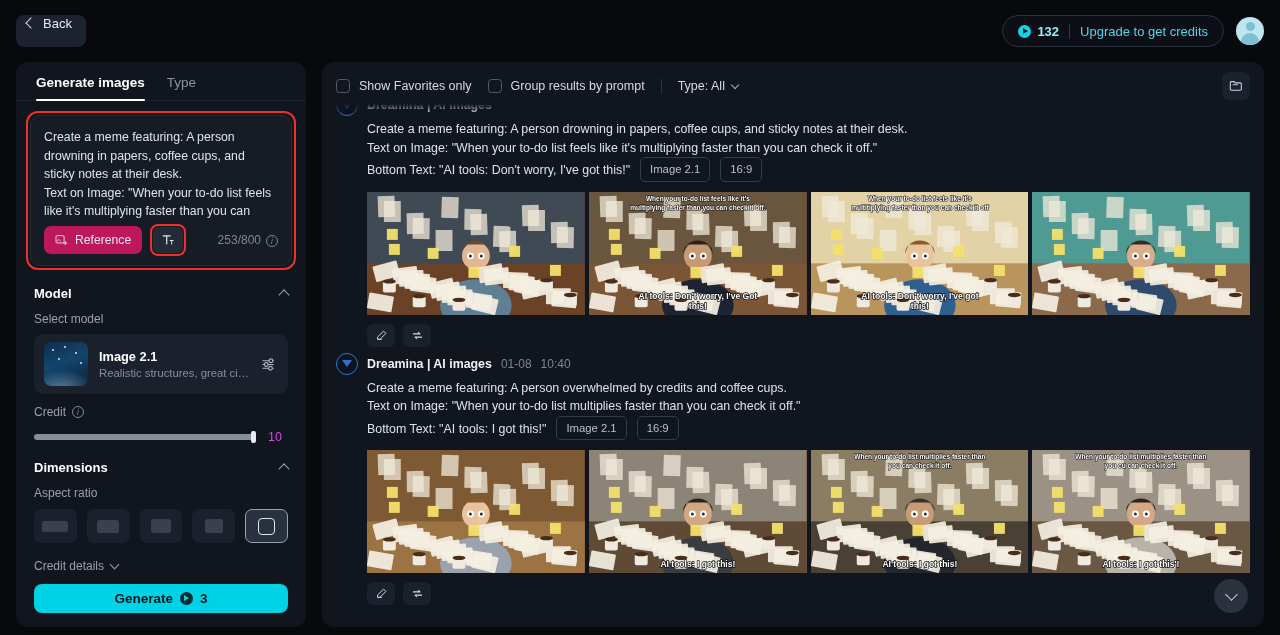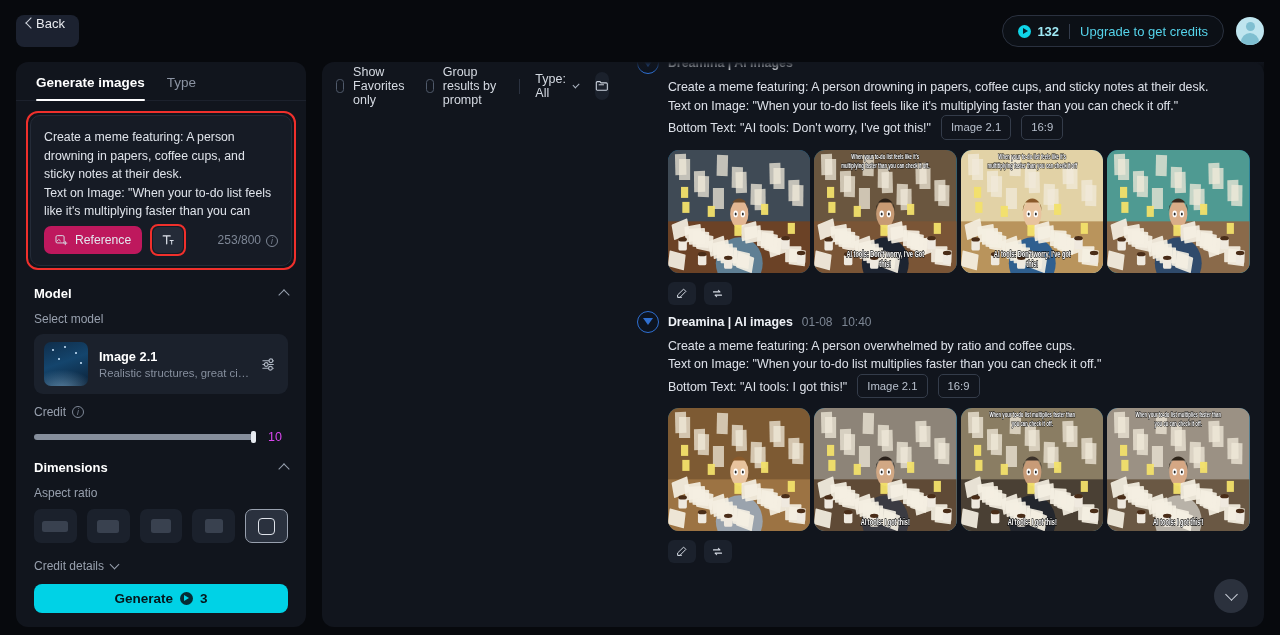--- a/index.html
+++ b/index.html
@@ -8,21 +8,21 @@
     background: #07090d;
     font-family: "Liberation Sans", sans-serif;
     color: #e8eaee;
     overflow: hidden;
   }
   .app { position: relative; width: 1280px; height: 635px; display: flex; flex-direction: column; }
 
   
   .topbar { height: 62px; flex: 0 0 62px; display: flex; align-items: center;
             padding: 0 16px; background: #07090d; }
-  .back-btn { display: flex; align-items: center; height: 32px; padding: 0 14px 16px 11px;
+  .back-btn { display: flex; align-items: center; gap: 7px; height: 32px; padding: 0 14px 16px 11px;
               background: #1c2230; border-radius: 8px; font-size: 13px; color: #e8eaee; cursor: pointer; }
   .back-btn .chev { width: 8px; height: 8px; border-left: 1.6px solid #cfd4dd; border-bottom: 1.6px solid #cfd4dd;
                     transform: rotate(45deg); margin-right: 1px; }
   .topbar-right { margin-left: auto; display: flex; align-items: center; gap: 12px; }
   .credits-pill { display: flex; align-items: center; gap: 10px; height: 32px; padding: 0 15px;
                   border: 1px solid #2a313f; border-radius: 17px; font-size: 13px; background: #0c1016; }
   .credits-pill .cnum { color: #9fe9f5; font-weight: bold; display: flex; align-items: center; gap: 6px; }
   .coin { width: 13px; height: 13px; border-radius: 50%; background: #0fd5e8; position: relative; display: inline-block; }
   .coin::after { content: ""; position: absolute; left: 4.2px; top: 3px; width: 0; height: 0;
                  border-left: 5px solid #07202a; border-top: 3.5px solid transparent; border-bottom: 3.5px solid transparent; }
@@ -93,21 +93,21 @@
              transform: rotate(45deg); margin-bottom: 3px; }
   .generate { margin: 11px 18px 14px 18px; height: 34px; background: #00d2e6; border-radius: 8px; color: #05161b;
               font-size: 13.5px; font-weight: bold; display: flex; align-items: center; justify-content: center;
               gap: 7px; cursor: pointer; }
   .coin-dark { width: 13px; height: 13px; border-radius: 50%; background: #062b33; position: relative; }
   .coin-dark::after { content:""; position:absolute; left:4.2px; top:3px; width:0; height:0;
                       border-left:5px solid #00d2e6; border-top:3.5px solid transparent; border-bottom:3.5px solid transparent; }
 
   
   .results { flex: 1; margin-left: 16px; background: #11151d; border-radius: 12px; display: flex;
-             flex-direction: row; min-width: 0; position: relative; }
+             flex-direction: column; min-width: 0; position: relative; }
   .res-toolbar { height: 36px; flex: 0 0 36px; display: flex; align-items: center; gap: 16px;
                  padding: 0 14px; margin-top: 6px; }
   .chk-item { display: flex; align-items: center; gap: 9px; font-size: 12.5px; color: #d5dae2; cursor: pointer; }
   .chk { width: 14px; height: 14px; border: 1.4px solid #505a6b; border-radius: 3.5px; }
   .tb-sep { width: 1px; height: 15px; background: #2b3240; }
   .type-sel { display: flex; align-items: center; gap: 7px; font-size: 12.5px; color: #d5dae2; cursor: pointer; }
   .caret-s { width: 6px; height: 6px; border-right: 1.4px solid #aab2bf; border-bottom: 1.4px solid #aab2bf;
              transform: rotate(45deg); margin-bottom: 3px; }
   .folder-btn { margin-left: auto; width: 28px; height: 28px; background: #1b212c; border-radius: 7px;
                 display: flex; align-items: center; justify-content: center; cursor: pointer; }
@@ -119,21 +119,21 @@
                  display: flex; align-items: center; justify-content: center; flex: 0 0 22px; }
   .brand-badge span { display:block; width:0; height:0; border-left:5px solid transparent; border-right:5px solid transparent;
                       border-top:7px solid #2f6fd0; }
   .brand-name { font-size: 12.4px; font-weight: bold; color: #eef1f6; }
   .post-date, .post-time { font-size: 12px; color: #7d8694; }
   .post-body { margin-left: 31px; margin-top: 4px; }
   .post-line { font-size: 12.4px; line-height: 18.5px; color: #dde1e9; }
   .tag-row { display: inline-flex; gap: 10px; margin-left: 10px; vertical-align: 1px; }
   .tag { border: 1px solid #343c4a; border-radius: 5px; padding: 2px 9px; font-size: 11.3px; color: #b8c0cd; }
   .thumbs { display: flex; gap: 4px; margin-left: 31px; margin-top: 10px; }
-  .thumb { width: 219px; height: 123px; border-radius: 11px; overflow: hidden; position: relative; cursor: pointer; background:#0369a1; }
+  .thumb { width: 219px; height: 123px; border-radius: 0; overflow: hidden; position: relative; cursor: pointer; background:#7f1d1d; }
   .thumb svg { display: block; width: 100%; height: 100%; }
   .act-row { display: flex; gap: 8px; margin-left: 31px; margin-top: 9px; }
   .act-btn { width: 28px; height: 23px; background: #1b212c; border-radius: 6px; display: flex;
              align-items: center; justify-content: center; cursor: pointer; }
 
   .scroll-down { position: absolute; right: 16px; bottom: 14px; width: 34px; height: 34px; border-radius: 50%;
                  background: #2b313d; display: flex; align-items: center; justify-content: center; cursor: pointer; }
   .scroll-down i { width: 9px; height: 9px; border-right: 1.7px solid #cfd5de; border-bottom: 1.7px solid #cfd5de;
                    transform: rotate(45deg); margin-bottom: 3px; }
   .fade-top { position: absolute; left: 0; right: 0; top: 0; height: 10px; background: linear-gradient(#11151d,rgba(17,21,29,0)); pointer-events: none; }
@@ -594,21 +594,21 @@
           <div class="post">
             <div class="post-head">
               <div class="brand-badge">
                 <span></span>
               </div>
     <div class="brand-name">Dreamina | AI images</div>
     <div class="post-date">01-08</div>
     <div class="post-time">10:40</div>
             </div>
             <div class="post-body">
-              <div class="post-line">Create a meme featuring: A person overwhelmed by ratio and coffee cups.</div>
+              <div class="post-line">Create a meme featuring: A person overwhelmed by credits and coffee cups.</div>
               <div class="post-line">Text on Image: "When your to-do list multiplies faster than you can check it off."</div>
               <div class="post-line">Bottom Text: "AI tools: I got this!"<span class="tag-row">
                   <span class="tag">Image 2.1</span>
                   <span class="tag">16:9</span>
                 </span></div>
             </div>
             <div class="thumbs">
               <div class="thumb">
                 <svg viewBox="0 0 219 123" preserveAspectRatio="none">
                   <rect width="219" height="123" fill="#7d5a33"></rect>

